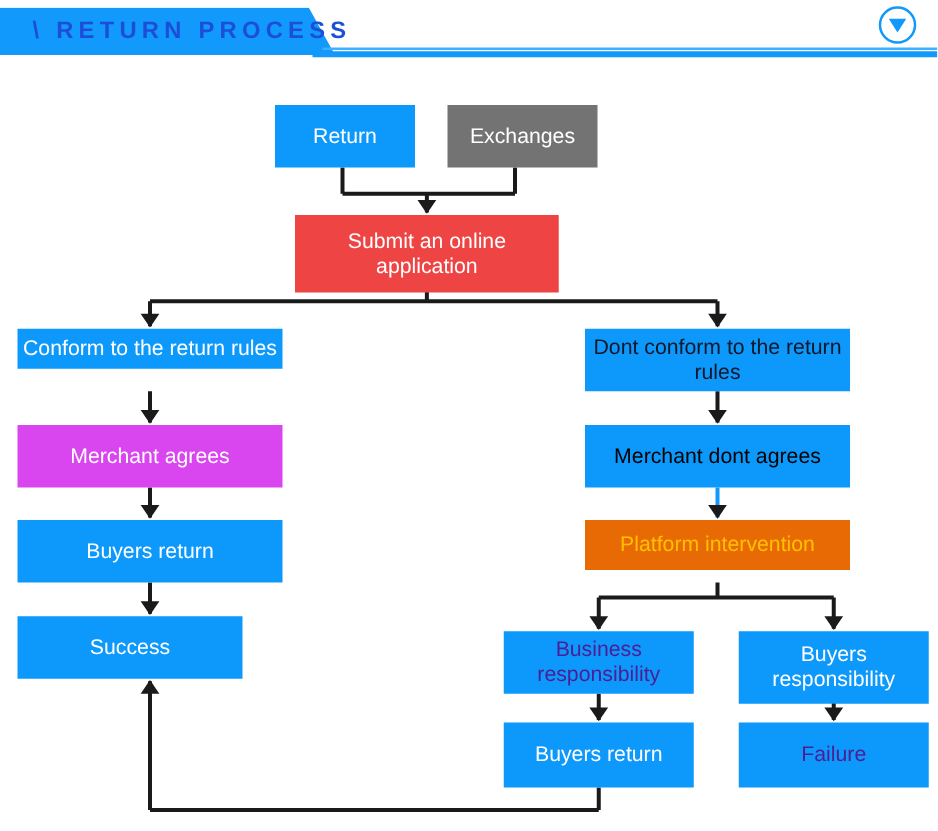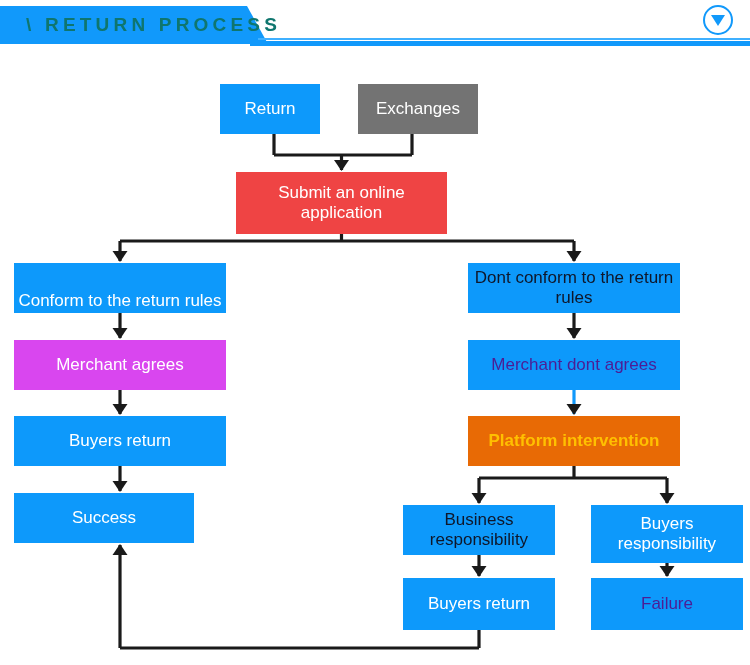--- a/index.html
+++ b/index.html
@@ -32,21 +32,21 @@
     height: 38px;
     background: #1199FB;
     clip-path: polygon(0 0, 247px 0, 268px 38px, 0 38px);
   }
   .hdr-title {
     position: absolute;
     left: 26px; top: 14px;
     font-size: 19px;
     font-weight: bold;
     letter-spacing: 4.2px;
-    color: #0f766e;
+    color: #1d4ed8;
     white-space: nowrap;
   }
   .hdr-rule-thin {
     position: absolute;
     left: 258px; top: 38px;
     width: 492px;
     height: 2px;
     background: #3FB0FF;
   }
   .hdr-rule-thick {
@@ -166,51 +166,51 @@
         <line x1="479" y1="478" x2="479" y2="503" stroke="#1A1A1A" stroke-width="3.2"></line>
         <polygon points="471.5,493 486.5,493 479,504" fill="#1A1A1A"></polygon>
         <line x1="667" y1="478" x2="667" y2="503" stroke="#1A1A1A" stroke-width="3.2"></line>
         <polygon points="659.5,493 674.5,493 667,504" fill="#1A1A1A"></polygon>
         <line x1="479" y1="630" x2="479" y2="648" stroke="#1A1A1A" stroke-width="3.2"></line>
         <line x1="479" y1="648" x2="120" y2="648" stroke="#1A1A1A" stroke-width="3.2"></line>
         <line x1="120" y1="648" x2="120" y2="545" stroke="#1A1A1A" stroke-width="3.2"></line>
         <polygon points="112.5,555 127.5,555 120,544" fill="#1A1A1A"></polygon>
       </svg>
     <div id="nodes">
-        <div class="node" style="left: 220px; top: 84px; width: 100px; height: 50px; background: rgb(13, 153, 251); color: rgb(255, 255, 255);">
+        <div class="node" style="left: 220px; top: 84px; width: 112px; height: 50px; background: rgb(13, 153, 251); color: rgb(255, 255, 255);">
           <span class="label">Return</span>
         </div>
         <div class="node" style="left: 358px; top: 84px; width: 120px; height: 50px; background: #737373; color: rgb(255, 255, 255);">
           <span class="label">Exchanges</span>
         </div>
         <div class="node" style="left: 236px; top: 172px; width: 211px; height: 62px; background: #ef4444; color: rgb(255, 255, 255);">
           <span class="label">Submit an online application</span>
         </div>
-        <div class="node" style="left: 14px; top: 263px; width: 212px; height: 50px; background: rgb(13, 153, 251); color: rgb(255, 255, 255); align-items: flex-end;">
+        <div class="node" style="left: 14px; top: 263px; width: 212px; height: 32px; background: rgb(13, 153, 251); color: rgb(255, 255, 255);">
           <span class="label">Conform to the return rules</span>
         </div>
         <div class="node" style="left: 14px; top: 340px; width: 212px; height: 50px; background: #d946ef; color: rgb(255, 255, 255);">
           <span class="label">Merchant agrees</span>
         </div>
         <div class="node" style="left: 14px; top: 416px; width: 212px; height: 50px; background: rgb(13, 153, 251); color: rgb(255, 255, 255);">
           <span class="label">Buyers return</span>
         </div>
         <div class="node" style="left: 14px; top: 493px; width: 180px; height: 50px; background: rgb(13, 153, 251); color: rgb(255, 255, 255);">
           <span class="label">Success</span>
         </div>
         <div class="node" style="left: 468px; top: 263px; width: 212px; height: 50px; background: rgb(13, 153, 251); color: #0f172a;">
           <span class="label">Dont conform to the return rules</span>
         </div>
-        <div class="node" style="left: 468px; top: 340px; width: 212px; height: 50px; background: rgb(13, 153, 251); color: #4c1d95;">
+        <div class="node" style="left: 468px; top: 340px; width: 212px; height: 50px; background: rgb(13, 153, 251); color: #000000;">
           <span class="label">Merchant dont agrees</span>
         </div>
-        <div class="node accent" style="left: 468px; top: 416px; width: 212px; height: 50px; background: rgb(232, 106, 5); color: rgb(255, 192, 0); font-weight: bold;">
+        <div class="node accent" style="left: 468px; top: 416px; width: 212px; height: 40px; background: rgb(232, 106, 5); color: rgb(255, 192, 0);">
           <span class="label">Platform intervention</span>
         </div>
-        <div class="node" style="left: 403px; top: 505px; width: 152px; height: 50px; background: rgb(13, 153, 251); color: #0f172a;">
+        <div class="node" style="left: 403px; top: 505px; width: 152px; height: 50px; background: rgb(13, 153, 251); color: #4c1d95;">
           <span class="label">Business responsibility</span>
         </div>
         <div class="node" style="left: 591px; top: 505px; width: 152px; height: 58px; background: rgb(13, 153, 251); color: rgb(255, 255, 255);">
           <span class="label">Buyers responsibility</span>
         </div>
         <div class="node" style="left: 403px; top: 578px; width: 152px; height: 52px; background: rgb(13, 153, 251); color: rgb(255, 255, 255);">
           <span class="label">Buyers return</span>
         </div>
         <div class="node" style="left: 591px; top: 578px; width: 152px; height: 52px; background: rgb(13, 153, 251); color: #4c1d95;">
           <span class="label">Failure</span>

